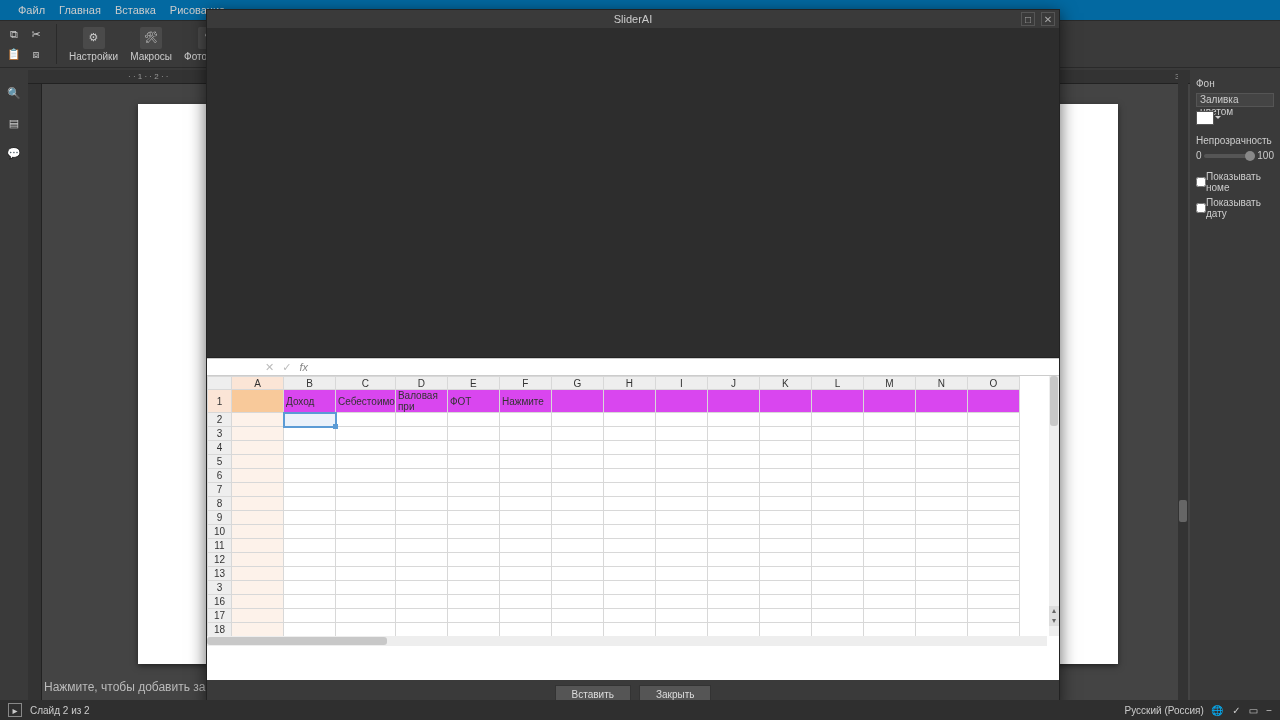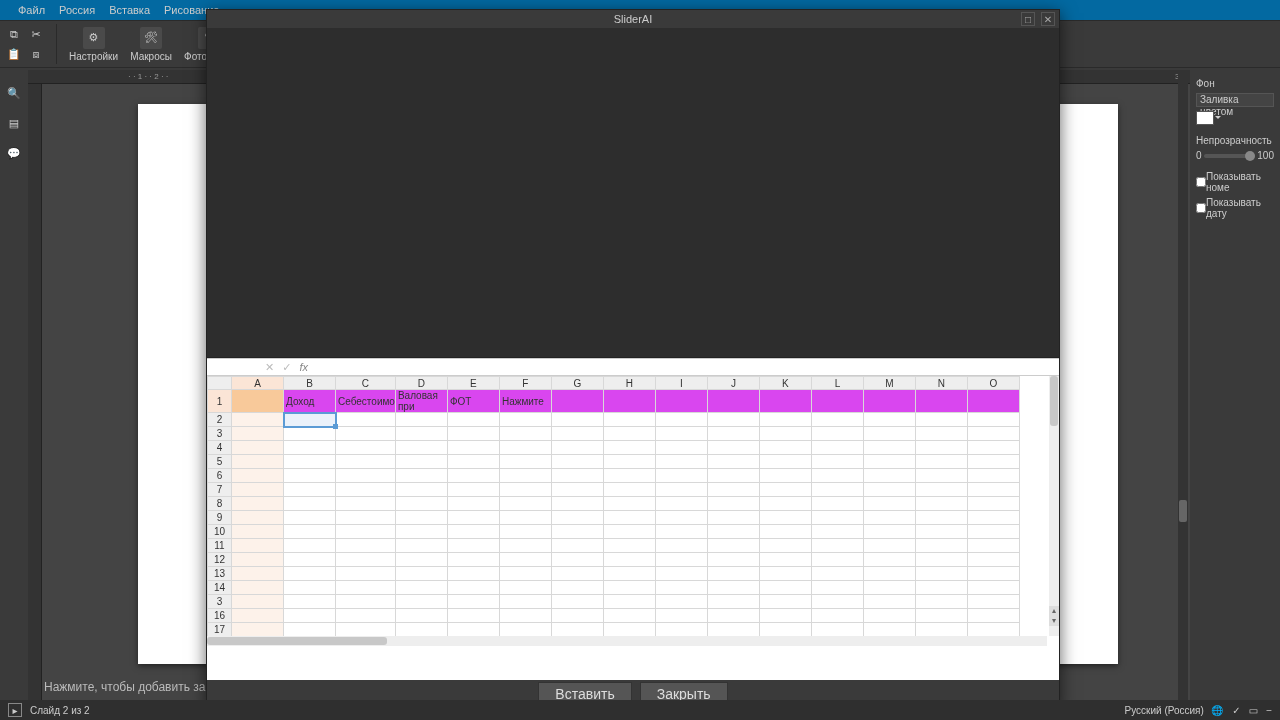--- a/index.html
+++ b/index.html
@@ -75,38 +75,38 @@
 .sheet .selcell::after { content: ""; position: absolute; right: -3px; bottom: -3px; width: 5px; height: 5px; background: #5b9bd5; }
 .hscroll { position: absolute; left: 0; bottom: 0; right: 12px; height: 10px; background: #eee; }
 .hscroll .thumb { position: absolute; left: 0; width: 180px; top: 1px; bottom: 1px; background: #c8c8c8; border-radius: 3px; }
 .vscroll { position: absolute; right: 0; top: 0; bottom: 10px; width: 10px; background: #eee; }
 .vscroll .thumb { position: absolute; top: 0; height: 50px; left: 1px; right: 1px; background: #c8c8c8; border-radius: 3px; }
 .vscroll .arrow { position: absolute; left: 0; right: 0; height: 10px; font-size: 8px; text-align: center; color: #666; background: #ddd; }
 .vscroll .arrow.up { top: auto; bottom: 20px; }
 .vscroll .arrow.dn { bottom: 10px; }
 
 .dlg-footer { height: 28px; background: #3a3a3a; display: flex; align-items: center; justify-content: center; gap: 8px; }
-.dlg-footer button { font-size: 14px; padding: 3px 16px; background: #555; border: 1px solid #333; color: #ddd; }
+.dlg-footer button { font-size: 10px; padding: 3px 16px; background: #555; border: 1px solid #333; color: #ddd; }
 
 
 .statusbar { position: absolute; left: 0; right: 0; bottom: 0; height: 20px; background: #2f2f2f; display: flex; align-items: center; padding: 0 8px; font-size: 10px; color: #ccc; justify-content: space-between; }
 .statusbar .sl { display: flex; align-items: center; gap: 8px; }
 .play-ic { width: 14px; height: 14px; border: 1px solid #888; display: inline-flex; align-items: center; justify-content: center; }
 
 .add-note { position: absolute; left: 44px; bottom: 26px; font-size: 12px; color: #bbb; }
 
 .doc-scroll { position: absolute; right: 92px; top: 70px; width: 10px; bottom: 20px; background: #333; }
 .doc-scroll .thumb { position: absolute; top: 430px; height: 22px; left: 1px; right: 1px; background: #666; border-radius: 2px; }
 </style>
 </head>
 <body>
 
 <div class="menubar">
   <span>Файл</span>
-  <span>Россия</span>
+  <span>Главная</span>
   <span>Вставка</span>
   <span>Рисование</span>
 </div>
 
 <div class="toolbar">
   <div class="tool-cluster">
     <div class="row">
       <span class="icon-btn">⧉</span>
       <span class="icon-btn">✂</span>
     </div>
@@ -440,38 +440,20 @@
               <td class="cell"></td>
               <td class="cell"></td>
               <td class="cell"></td>
               <td class="cell"></td>
               <td class="cell"></td>
               <td class="cell"></td>
               <td class="cell"></td>
               <td class="cell"></td>
             </tr>
             <tr>
-              <th class="rowh ">14</th>
-              <td class="cell colABody"></td>
-              <td class="cell"></td>
-              <td class="cell"></td>
-              <td class="cell"></td>
-              <td class="cell"></td>
-              <td class="cell"></td>
-              <td class="cell"></td>
-              <td class="cell"></td>
-              <td class="cell"></td>
-              <td class="cell"></td>
-              <td class="cell"></td>
-              <td class="cell"></td>
-              <td class="cell"></td>
-              <td class="cell"></td>
-              <td class="cell"></td>
-            </tr>
-            <tr>
               <th class="rowh ">3</th>
               <td class="cell colABody"></td>
               <td class="cell"></td>
               <td class="cell"></td>
               <td class="cell"></td>
               <td class="cell"></td>
               <td class="cell"></td>
               <td class="cell"></td>
               <td class="cell"></td>
               <td class="cell"></td>

